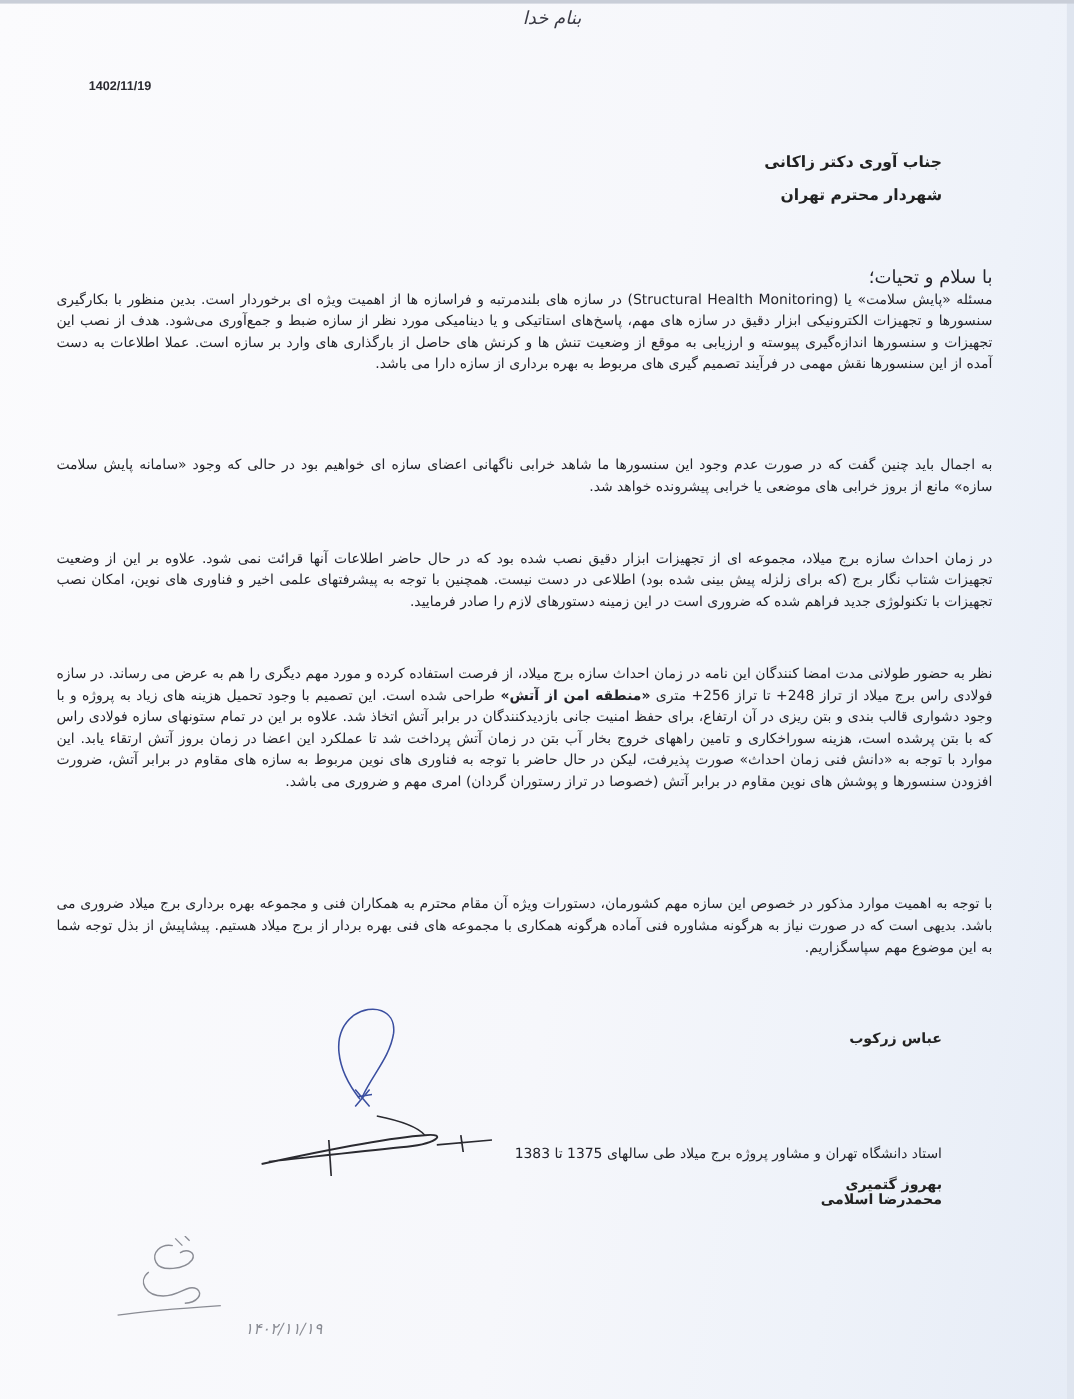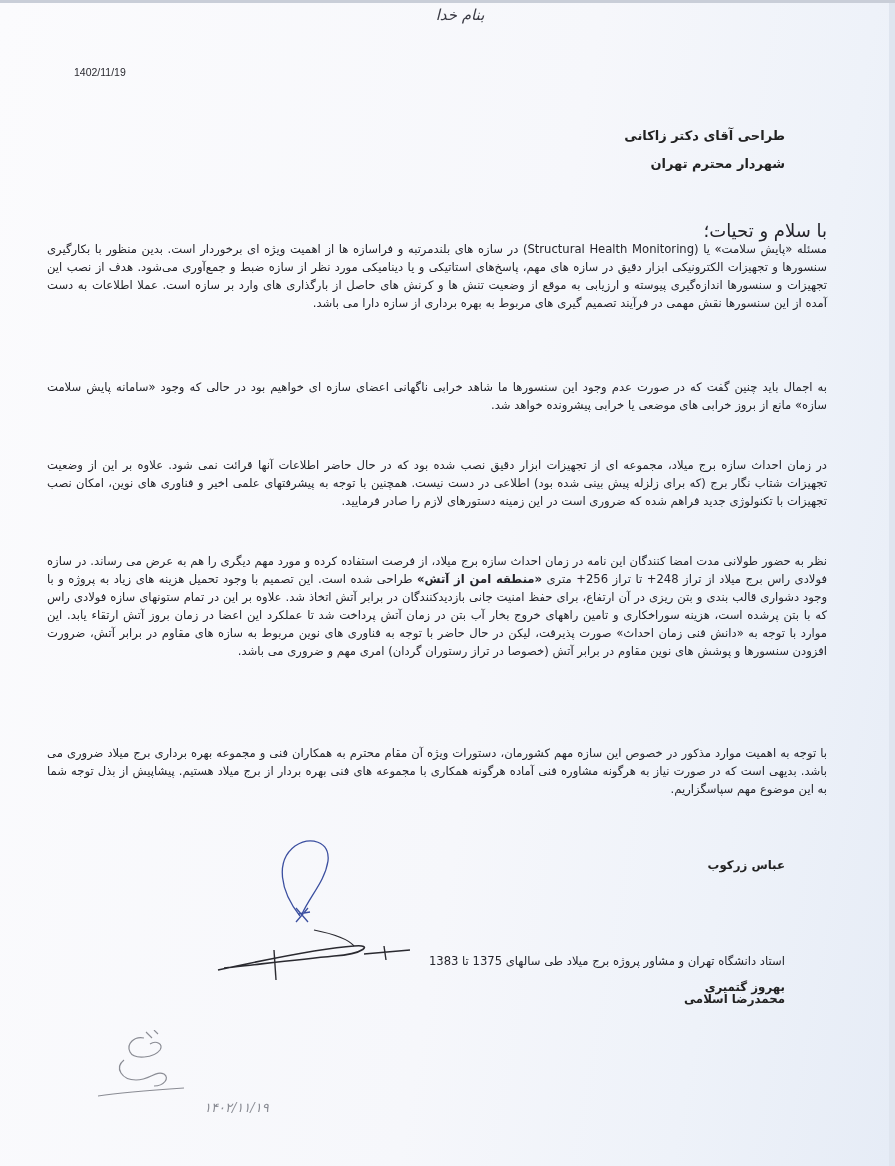--- a/index.html
+++ b/index.html
@@ -17,33 +17,34 @@
     }
     .topline { position:absolute; left:0; top:0; width:895px; height:3px; background:#c9ced8; }
     .header-script {
       position: absolute; left: 420px; top: 6px; width: 80px; text-align: center;
       font-family: "DejaVu Serif", serif; font-style: italic; font-size: 15px; color: #3a3a44;
       direction: rtl;
     }
     .date {
       position: absolute; left: 74px; top: 66px; font-size: 10.5px; color: #2a2a30;
       font-family: "Liberation Sans", sans-serif;
+      font-weight: bold;
     }
     .recipient {
       position: absolute; right: 104px; direction: rtl; text-align: right;
       font-weight: bold; font-size: 13px; color: #222;
     }
     .r1 { top: 128px; }
     .r2 { top: 156px; }
     .body-text {
       position: absolute; right: 62px; width: 780px;
       direction: rtl; text-align: justify;
       font-size: 11.6px; line-height: 18px; color: #24242a;
     }
-    .greet { top: 222px; font-size: 18px; }
+    .greet { top: 222px; font-size: 15px; }
     .p1 { top: 240px; }
     .p2 { top: 378px; }
     .p3 { top: 456px; }
     .p4 { top: 552px; }
     .p5 { top: 744px; }
     .bold { font-weight: bold; }
     .signer-name {
       position: absolute; right: 104px; direction: rtl; text-align: right;
       font-weight: bold; font-size: 11.8px; color: #222;
     }
@@ -66,21 +67,21 @@
 </head>
 <body>
 
 <div class="page">
   <div class="topline"></div>
 
   <div class="header-script">بنام خدا</div>
 
   <div class="date">1402/11/19</div>
 
-  <div class="recipient r1">طراحی آقای دکتر زاکانی</div>
+  <div class="recipient r1">جناب آوری دکتر زاکانی</div>
   <div class="recipient r2">شهردار محترم تهران</div>
 
   <div class="body-text greet">با سلام و تحیات؛</div>
 
   <div class="body-text p1">مسئله «پایش سلامت» یا (Structural Health Monitoring) در سازه های بلندمرتبه و فراسازه ها از اهمیت ویژه ای برخوردار است. بدین منظور با بکارگیری سنسورها و تجهیزات الکترونیکی ابزار دقیق در سازه های مهم، پاسخ‌های استاتیکی و یا دینامیکی مورد نظر از سازه ضبط و جمع‌آوری می‌شود. هدف از نصب این تجهیزات و سنسورها اندازه‌گیری پیوسته و ارزیابی به موقع از وضعیت تنش ها و کرنش های حاصل از بارگذاری های وارد بر سازه است. عملا اطلاعات به دست آمده از این سنسورها نقش مهمی در فرآیند تصمیم گیری های مربوط به بهره برداری از سازه دارا می باشد.</div>
   <div class="body-text p2">به اجمال باید چنین گفت که در صورت عدم وجود این سنسورها ما شاهد خرابی ناگهانی اعضای سازه ای خواهیم بود در حالی که وجود «سامانه پایش سلامت سازه» مانع از بروز خرابی های موضعی یا خرابی پیشرونده خواهد شد.</div>
   <div class="body-text p3">در زمان احداث سازه برج میلاد، مجموعه ای از تجهیزات ابزار دقیق نصب شده بود که در حال حاضر اطلاعات آنها قرائت نمی شود. علاوه بر این از وضعیت تجهیزات شتاب نگار برج (که برای زلزله پیش بینی شده بود) اطلاعی در دست نیست. همچنین با توجه به پیشرفتهای علمی اخیر و فناوری های نوین، امکان نصب تجهیزات با تکنولوژی جدید فراهم شده که ضروری است در این زمینه دستورهای لازم را صادر فرمایید.</div>
 
   <div class="body-text p4"><span>نظر به حضور طولانی مدت امضا کنندگان این نامه در زمان احداث سازه برج میلاد، از فرصت استفاده کرده و مورد مهم دیگری را هم به عرض می رساند. در سازه فولادی راس برج میلاد از تراز 248+ تا تراز 256+ متری </span><span class="bold">«منطقه امن از آتش»</span><span> طراحی شده است. این تصمیم با وجود تحمیل هزینه های زیاد به پروژه و با وجود دشواری قالب بندی و بتن ریزی در آن ارتفاع، برای حفظ امنیت جانی بازدیدکنندگان در برابر آتش اتخاذ شد. علاوه بر این در تمام ستونهای سازه فولادی راس که با بتن پرشده است، هزینه سوراخکاری و تامین راههای خروج بخار آب بتن در زمان آتش پرداخت شد تا عملکرد این اعضا در زمان بروز آتش ارتقاء یابد. این موارد با توجه به «دانش فنی زمان احداث» صورت پذیرفت، لیکن در حال حاضر با توجه به فناوری های نوین مربوط به سازه های مقاوم در برابر آتش، ضرورت افزودن سنسورها و پوشش های نوین مقاوم در برابر آتش (خصوصا در تراز رستوران گردان) امری مهم و ضروری می باشد.</span></div>
 

